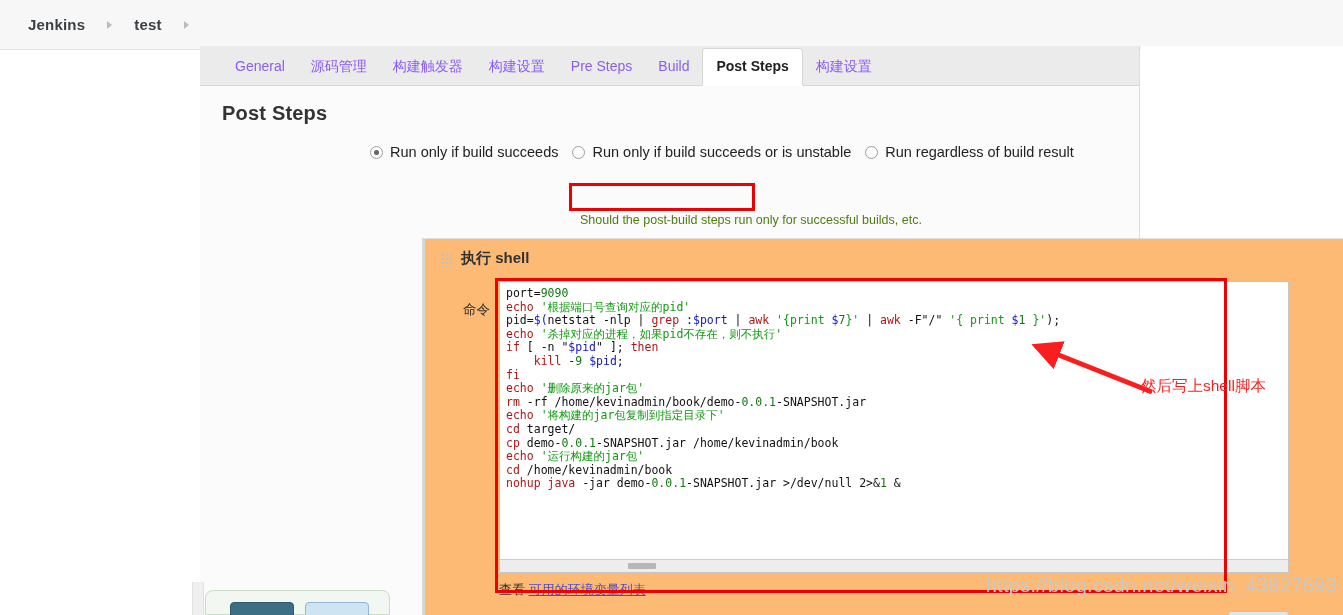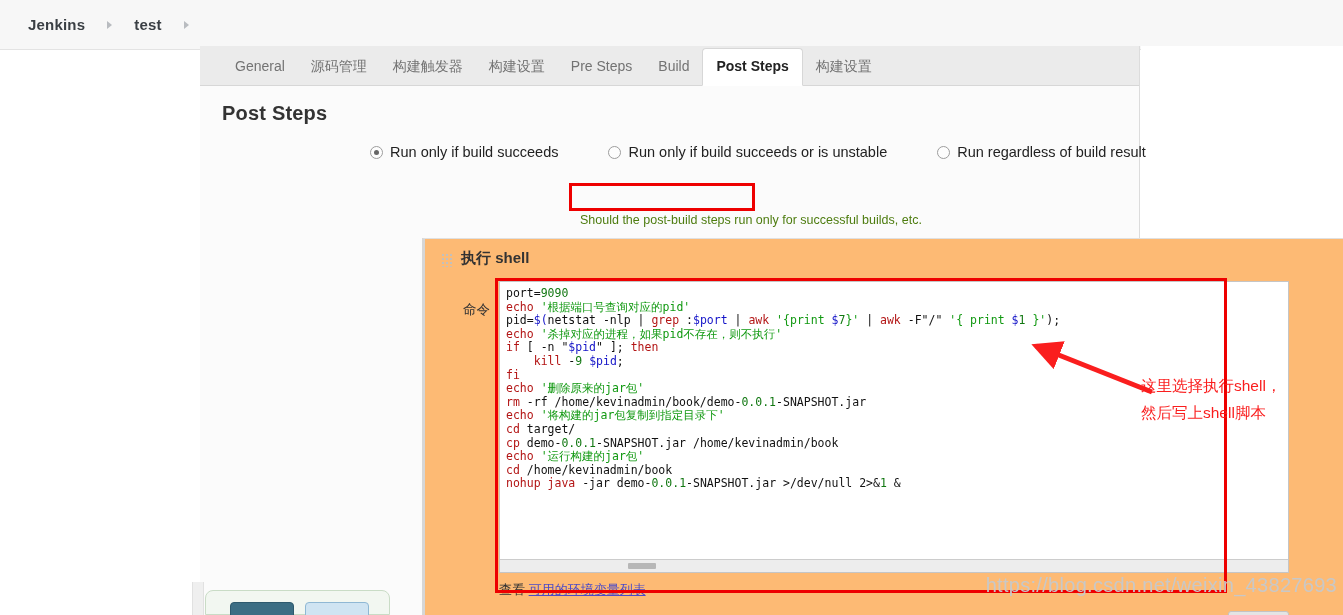--- a/index.html
+++ b/index.html
@@ -41,40 +41,40 @@
     background: #ffffff;
   }
 
   
   .tabbar {
     position: relative; height: 40px; background: #ebebeb;
     border-bottom: 1px solid #d7d7d7; display: flex; align-items: flex-end;
     padding-left: 22px; box-sizing: border-box;
   }
   .tab {
-    font-size: 14px; color: #737373; padding: 8px 13px 9px 13px;
+    font-size: 14px; color: #8b5cf6; padding: 8px 13px 9px 13px;
     cursor: pointer; white-space: nowrap; line-height: 20px;
   }
   .tab.active {
     background: #ffffff; color: #222; font-weight: bold;
     border: 1px solid #d7d7d7; border-bottom: 1px solid #ffffff;
     border-radius: 4px 4px 0 0; margin-bottom: -1px; padding: 7px 13px 9px 13px;
     position: relative; z-index: 3;
   }
 
   .panel-body { position: relative; padding: 0 18px; }
 
   h1.page-title {
     font-size: 20px; font-weight: bold; color: #333;
     margin: 16px 0 0 4px; letter-spacing: .2px;
   }
 
   
   .radio-row {
-    position: absolute; left: 170px; top: 98px; display: flex; align-items: center; gap: 36px;
+    position: absolute; left: 170px; top: 98px; display: flex; align-items: center;
   }
   .radio-item { display: flex; align-items: center; margin-right: 14px; white-space: nowrap; }
   .radio-item + .radio-item { margin-left: 0; }
   .radio-dot {
     width: 13px; height: 13px; border-radius: 50%;
     border: 1px solid #9d9d9d; background: #fdfdfd; margin-right: 7px;
     box-sizing: border-box; position: relative; flex: none;
   }
   .radio-dot.checked::after {
     content: ""; position: absolute; left: 3px; top: 3px;
@@ -296,19 +296,18 @@
   <svg class="annot-svg" width="140" height="80">
     <defs>
       <marker id="arrowhead" markerWidth="6" markerHeight="6" refX="5" refY="3" orient="auto">
         <polygon points="0 0, 6 3, 0 6" fill="#fa1e1e"></polygon>
       </marker>
     </defs>
     <line x1="132" y1="62" x2="16" y2="16" stroke="#fa1e1e" stroke-width="5" marker-end="url(#arrowhead)"></line>
   </svg>
 
   <div class="annot-text">
-    <div>这里选择执行shell，</div>
     <div>然后写上shell脚本</div>
   </div>
 
   <div class="watermark">https://blog.csdn.net/weixin_43827693</div>
 
 </div>
 
 </body></html>

